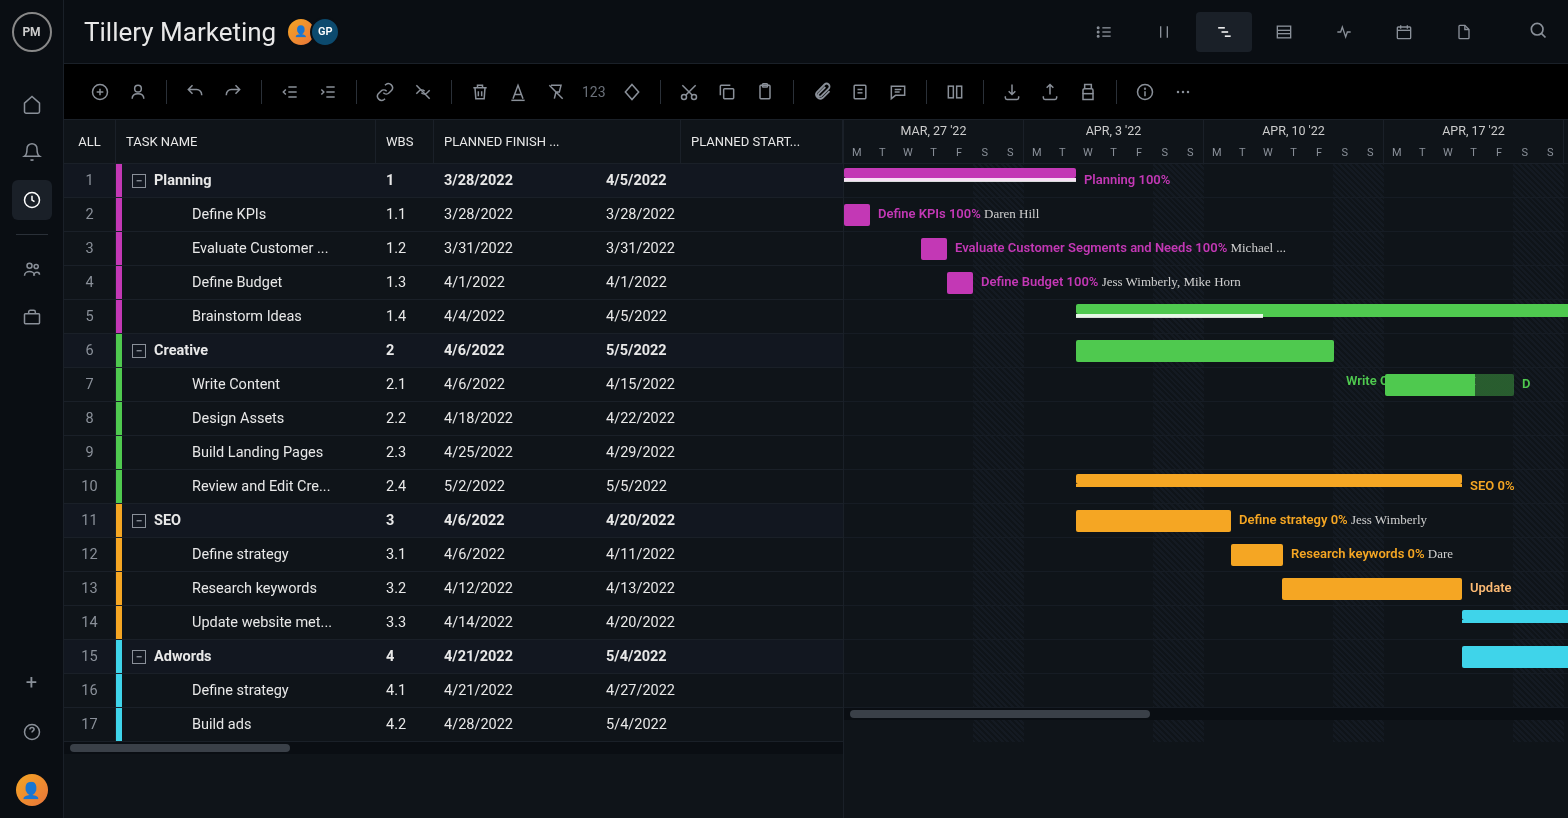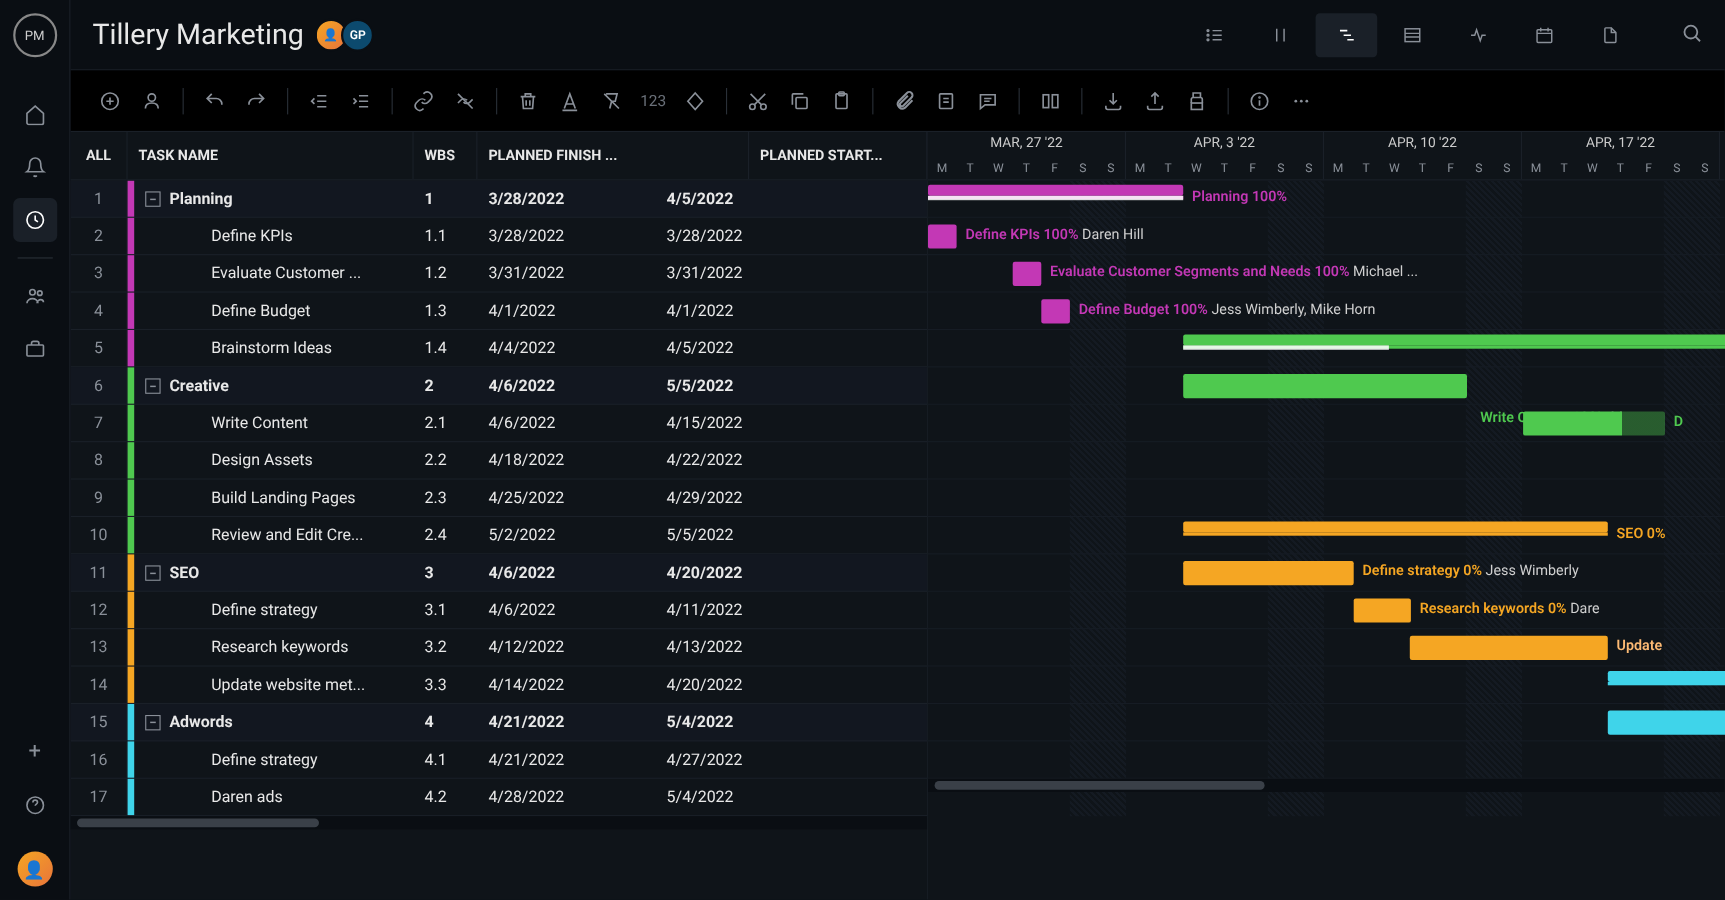--- a/index.html
+++ b/index.html
@@ -1,19 +1,19 @@
 <!DOCTYPE html>
 <html><head>
 <meta charset="utf-8">
 <style>
 * { margin:0; padding:0; box-sizing:border-box; }
 body { font-family:-apple-system,BlinkMacSystemFont,"Segoe UI",Roboto,sans-serif; background:#0f1419; color:#e8e8e8; width:1568px; height:818px; overflow:hidden; }
 .app { display:flex; height:100%; }
 .sidebar { width:64px; background:#0a0e13; border-right:1px solid #1a2028; display:flex; flex-direction:column; align-items:center; padding-top:12px; gap:8px; position:relative; }
-.logo { width:40px; height:40px; border:2px solid #888; border-radius:50%; display:flex; align-items:center; justify-content:center; font-size:12px; font-weight:400; color:#ccc; margin-bottom:24px; }
+.logo { width:40px; height:40px; border:2px solid #888; border-radius:50%; display:flex; align-items:center; justify-content:center; font-size:12px; font-weight:700; color:#ccc; margin-bottom:24px; }
 .side-icon { width:40px; height:40px; display:flex; align-items:center; justify-content:center; color:#8a9099; cursor:pointer; border-radius:6px; }
 .side-icon.active { background:#1a2028; color:#fff; }
 .side-spacer { flex:1; }
 .side-avatar { width:32px; height:32px; border-radius:50%; background:linear-gradient(135deg,#f5a623,#e8743b); margin-bottom:12px; display:flex; align-items:center; justify-content:center; font-size:16px; }
 .side-plus { color:#8a9099; font-size:20px; margin-bottom:20px; cursor:pointer; }
 .side-help { color:#8a9099; margin-bottom:20px; cursor:pointer; }
 .main { flex:1; display:flex; flex-direction:column; }
 .header { height:64px; background:#0a0e13; border-bottom:1px solid #1a2028; display:flex; align-items:center; padding:0 20px; gap:16px; }
 .title { font-size:26px; font-weight:400; color:#e8e8e8; }
 .avatars { display:flex; }
@@ -23,21 +23,21 @@
 .view-tabs { display:flex; gap:4px; margin-left:auto; }
 .vtab { width:56px; height:40px; display:flex; align-items:center; justify-content:center; color:#8a9099; cursor:pointer; border-radius:4px; }
 .vtab.active { background:#1a2028; color:#fff; }
 .search { color:#8a9099; margin-left:20px; cursor:pointer; }
 .toolbar { height:56px; background:#000000; border-bottom:1px solid #1a2028; display:flex; align-items:center; padding:0 20px; gap:6px; }
 .tbtn { width:32px; height:32px; display:flex; align-items:center; justify-content:center; color:#8a9099; cursor:pointer; }
 .tdiv { width:1px; height:24px; background:#2a3038; margin:0 6px; }
 .tnum { color:#6a7079; font-size:14px; padding:0 4px; }
 .content { flex:1; display:flex; overflow:hidden; }
 .grid { width:780px; background:#0f1419; border-right:1px solid #1a2028; overflow:auto; }
-.ghead { display:flex; height:44px; background:#0f1419; border-bottom:1px solid #1a2028; font-size:13px; font-weight:700; color:#e8e8e8; position:sticky; top:0; }
+.ghead { display:flex; height:44px; background:#0f1419; border-bottom:1px solid #1a2028; font-size:13px; font-weight:400; color:#e8e8e8; position:sticky; top:0; }
 .gh { display:flex; align-items:center; padding:0 10px; border-right:1px solid #1a2028; }
 .gh-all { width:52px; justify-content:center; }
 .gh-name { width:260px; }
 .gh-wbs { width:58px; }
 .gh-start { width:162px; }
 .gh-finish { flex:1; }
 .grow { display:flex; height:34px; border-bottom:1px solid #1a2028; font-size:14.5px; cursor:pointer; }
 .grow.parent { font-weight:700; background:#121720; }
 .gc { display:flex; align-items:center; padding:0 10px; white-space:nowrap; overflow:hidden; text-overflow:ellipsis; }
 .gc-num { width:52px; justify-content:center; color:#8a9099; font-weight:400; border-right:1px solid #1a2028; }
@@ -55,21 +55,21 @@
 .days { display:flex; height:22px; }
 .day { flex:1; text-align:center; font-size:11px; color:#8a9099; line-height:22px; }
 .gbody { position:relative; }
 .grow2 { height:34px; position:relative; border-bottom:1px solid #161c24; }
 .weekend { position:absolute; top:0; bottom:0; background:repeating-linear-gradient(45deg,#141a22,#141a22 2px,#0f1419 2px,#0f1419 4px); }
 .bar { position:absolute; height:22px; top:6px; border-radius:2px; }
 .bar.summary { height:10px; top:4px; }
 .bar.summary::after { content:''; position:absolute; left:0; right:0; bottom:-3px; height:3px; background:inherit; }
 .progbar { position:absolute; height:4px; top:14px; background:rgba(255,255,255,0.85); }
 .barlabel { position:absolute; top:8px; font-size:13px; font-weight:600; white-space:nowrap; }
-.barlabel .assn { font-weight:400; color:#d0d0d0; }
+.barlabel .assn { font-weight:400; color:#d0d0d0;font-family:Liberation Serif, serif; }
 svg { width:20px; height:20px; }
 .scrollbar { height:12px; background:#0a0e13; position:relative; }
 .thumb { position:absolute; height:8px; top:2px; background:#3a4048; border-radius:4px; }
 </style>
 </head>
 <body>
 
 <div class="app">
   <div class="sidebar">
     <div class="logo">PM</div>
@@ -531,21 +531,21 @@
     <div class="gc gc-wbs">4.1</div>
     <div class="gc gc-start">4/21/2022</div>
     <div class="gc gc-finish">4/27/2022</div>
             </div>
             <div class="grow">
     <div class="gc gc-num">17</div>
     <div class="gc-color" style="background:#3fd4ea"></div>
     <div class="gc gc-name">
       <span class="indent"></span>
                 <span class="indent"></span>
-      <span>Daren ads</span>
+      <span>Build ads</span>
     </div>
     <div class="gc gc-wbs">4.2</div>
     <div class="gc gc-start">4/28/2022</div>
     <div class="gc gc-finish">5/4/2022</div>
             </div>
           </div>
         <div class="scrollbar">
             <div class="thumb" style="left:6px;width:220px"></div>
           </div>
       </div>

